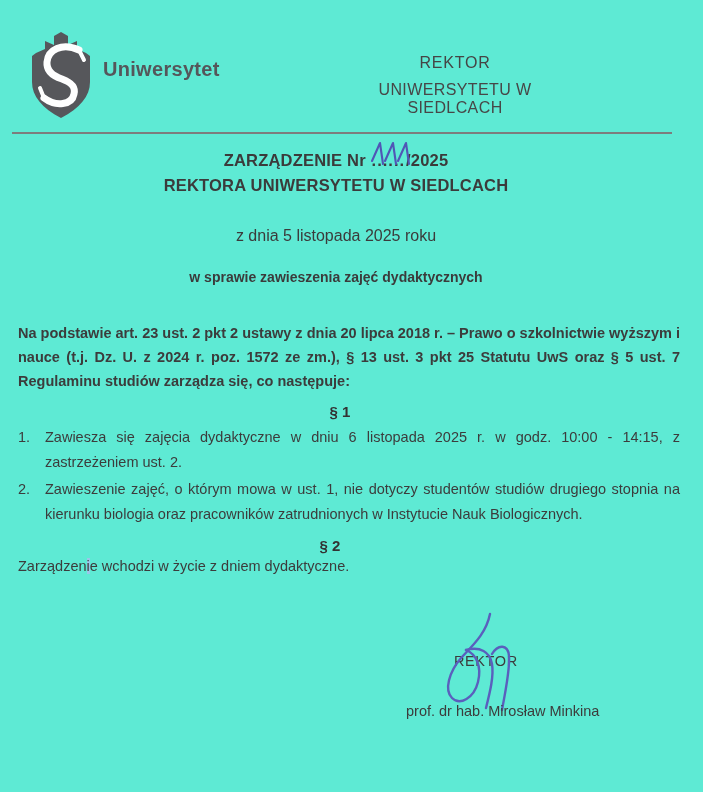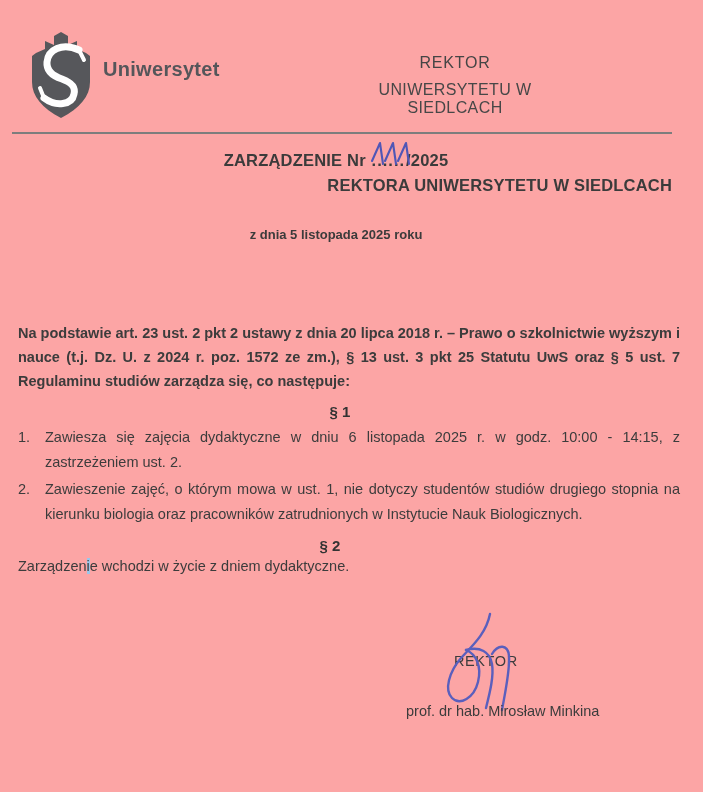--- a/index.html
+++ b/index.html
@@ -7,21 +7,21 @@
   body {
     font-family: "Liberation Sans", sans-serif;
     background: #ffffff;
     color: #3a3a3a;
     position: relative;
     overflow: hidden;
   }
   .page {
     position: absolute;
     inset: 0;
-    background: #fca5a5;
+    background: #5eead4;
   }
 
   
   .logo-mark {
     position: absolute;
     left: 24px; top: 30px;
     width: 74px; height: 90px;
   }
   .logo-text {
     position: absolute;
@@ -58,33 +58,33 @@
 
   
   .title-block {
     position: absolute;
     left: 0; top: 151px;
     width: 672px;
     text-align: center;
     color: #3b3b3b;
   }
   .title-line1 { font-size: 16.5px; font-weight: bold; letter-spacing: 0.2px; }
-  .title-line2 { font-size: 16.5px; font-weight: bold; letter-spacing: 0.2px; margin-top: 6px; text-align: right; }
+  .title-line2 { font-size: 16.5px; font-weight: bold; letter-spacing: 0.2px; margin-top: 6px; }
   .num-wrap {
     position: relative;
     display: inline-block;
     padding: 0 1px;
   }
   .num-dots { letter-spacing: 1px; }
   .num-hand {
     position: absolute;
     left: -2px; bottom: 2px;
     width: 44px; height: 28px;
   }
-  .title-date { font-size: 13px; font-weight: bold; margin-top: 32px; }
+  .title-date { font-size: 16px; font-weight: normal; margin-top: 32px; }
   .title-subject { font-size: 14px; font-weight: bold; margin-top: 24px; }
 
   
   .legal-basis {
     position: absolute;
     left: 18px; top: 321px;
     width: 662px;
     font-size: 14.5px;
     line-height: 24px;
     text-align: justify;
@@ -185,20 +185,21 @@
       <span>ZARZĄDZENIE Nr </span><span class="num-wrap"><span class="num-dots">......</span><svg class="num-hand" viewBox="0 0 44 28" xmlns="http://www.w3.org/2000/svg" aria-hidden="true">
           <g fill="none" stroke="#5056b6" stroke-width="2.1" stroke-linecap="round" stroke-linejoin="round">
             <path d="M3,21 L11,3 L14,24"></path>
             <path d="M16,21 L24,3 L27,24"></path>
             <path d="M29,21 L37,3 L40,24"></path>
           </g>
         </svg></span><span>/2025</span>
     </div>
     <div class="title-line2">REKTORA UNIWERSYTETU W SIEDLCACH</div>
     <div class="title-date">z dnia 5 listopada 2025 roku</div>
+    <div class="title-subject">w sprawie zawieszenia zajęć dydaktycznych</div>
   </div>
 
   <div class="legal-basis">Na podstawie art. 23 ust. 2 pkt 2 ustawy z dnia 20 lipca 2018 r. – Prawo o szkolnictwie wyższym i nauce (t.j. Dz. U. z 2024 r. poz. 1572 ze zm.), § 13 ust. 3 pkt 25 Statutu UwS oraz § 5 ust. 7 Regulaminu studiów zarządza się, co następuje:</div>
 
   <div class="sec1-heading">§ 1</div>
   <div class="ordered-list">
     <div class="list-item">
       <span class="list-num">1.</span>
       <span class="list-text">Zawiesza się zajęcia dydaktyczne w dniu 6 listopada 2025 r. w godz. 10:00 - 14:15, z zastrzeżeniem ust. 2.</span>
     </div>

